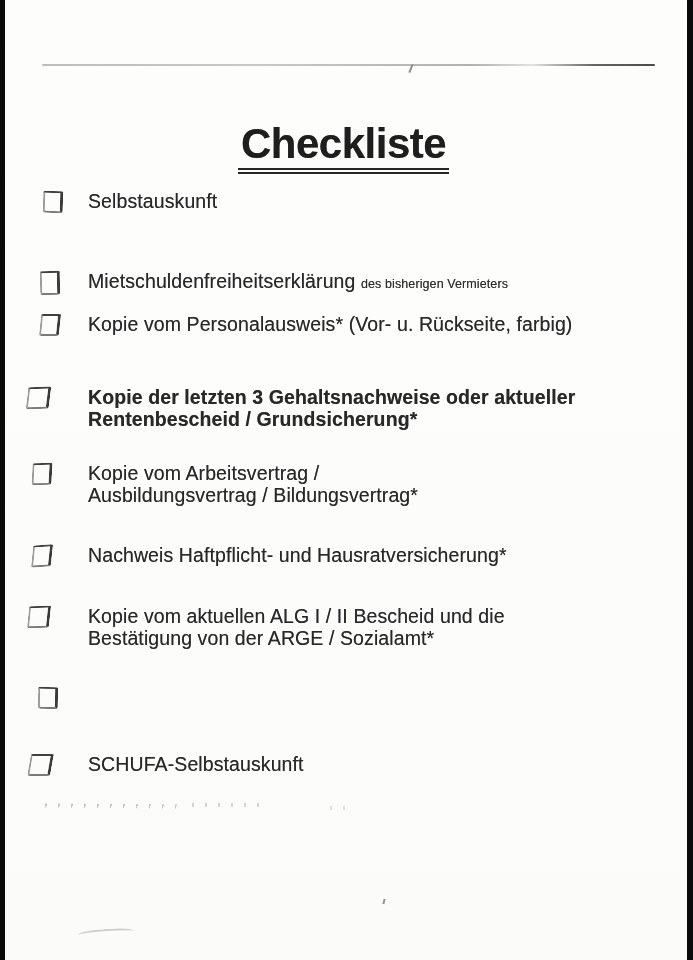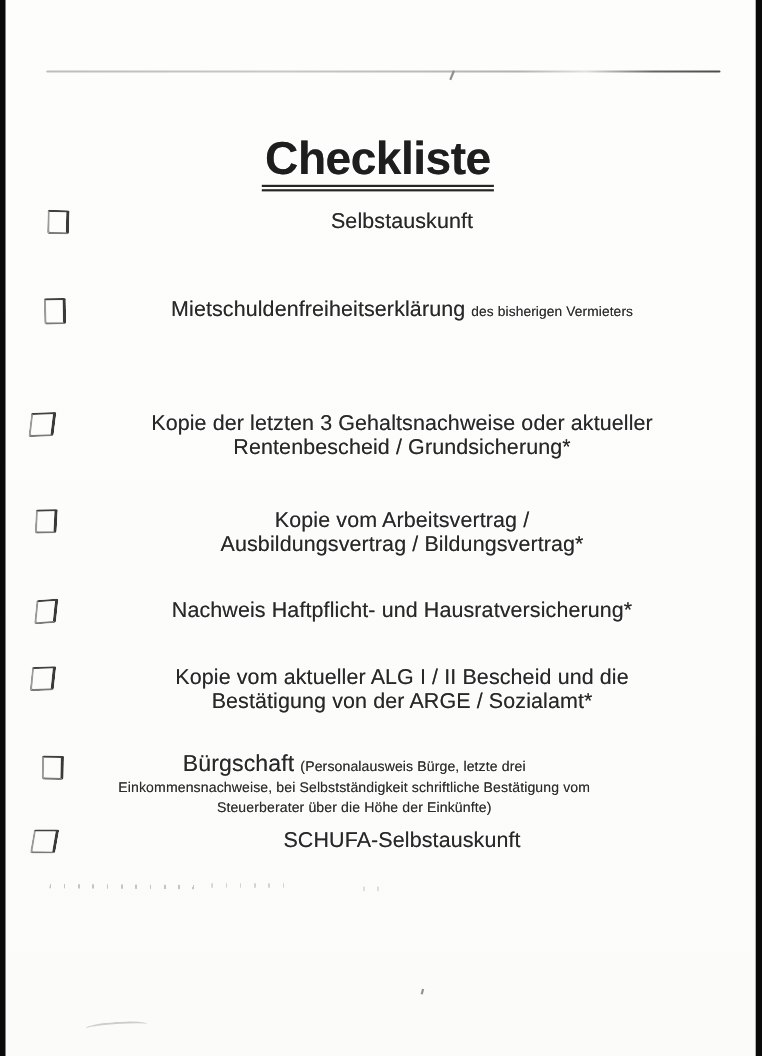--- a/index.html
+++ b/index.html
@@ -27,38 +27,37 @@
   .title-text{
     display:inline-block;font-size:42px;font-weight:700;letter-spacing:-.5px;
     line-height:1;color:#1e1e1e;padding:0 3px 3px 3px;
     border-bottom:6px double #262626;
     text-shadow:0 0 .5px rgba(0,0,0,.55);
   }
   
   .list{position:absolute;left:40px;top:190px;width:585px;height:625px;}
   .row{position:absolute;left:0;width:100%;}
   .item-text{
-    display:block;margin-left:66px;font-size:19.5px;line-height:22px;
+    display:block;margin-left:48px;font-size:19.5px;line-height:22px;
     letter-spacing:.1px;color:#282828;white-space:pre-line;
     text-shadow:0 0 .4px rgba(0,0,0,.5);
-    text-align:center;
   }
   .item-main{font-size:inherit;}
   .item-note{font-size:12.5px;letter-spacing:.1px;color:#2c2c2c;}
   
   .checkbox{
     position:absolute;top:1px;left:0;width:15px;height:18px;
     border:2px solid #5a5a5a;border-top-color:#404040;border-right:3px solid #3a3a3a;
     border-left-color:#9a9a9a;border-bottom-color:#7a7a7a;border-radius:2px 2px 3px 3px;
     background:transparent;
   }
   .row-1{top:0;}   .row-1 .checkbox{left:3px;transform:rotate(1.5deg);}
   .row-2{top:80px;}.row-2 .checkbox{left:0;height:20px;transform:rotate(-1deg);}
   .row-3{top:123px;}.row-3 .checkbox{left:0;transform:skewX(-6deg);}
-  .row-4{top:184px;}.row-4 .checkbox{left:-13px;width:18px;transform:rotate(-2deg) skewX(-9deg);}
+  .row-4{top:196px;font-weight:bold;}.row-4 .checkbox{left:-13px;width:18px;transform:rotate(-2deg) skewX(-9deg);}
   .row-5{top:272px;}.row-5 .checkbox{left:-8px;transform:rotate(-1deg) skewX(-4deg);}
   .row-6{top:354px;}.row-6 .checkbox{left:-8px;transform:rotate(-4deg) skewX(-10deg);}
   .row-7{top:415px;}.row-7 .checkbox{left:-12px;width:17px;transform:rotate(-2deg) skewX(-8deg);}
   .row-8{top:496px;}.row-8 .checkbox{left:-2px;transform:rotate(1deg);}
   .row-9{top:563px;}.row-9 .checkbox{left:-11px;width:18px;transform:skewX(-10deg);}
   
   .row-8 .item-text{max-width:432px;line-height:17.5px;white-space:normal;}
   .row-8 .item-main{font-size:21px;}
   .row-8 .item-note{font-size:12.8px;}
   
@@ -87,47 +86,50 @@
   <div class="row row-1">
     <span class="checkbox"></span>
     <span class="item-text">Selbstauskunft</span>
   </div>
 
   <div class="row row-2">
     <span class="checkbox"></span>
     <span class="item-text"><span class="item-main">Mietschuldenfreiheitserklärung</span> <span class="item-note">des bisherigen Vermieters</span></span>
   </div>
 
+  <div class="row row-3">
+    <span class="checkbox"></span>
+    <span class="item-text">Kopie vom Personalausweis* (Vor- u. Rückseite, farbig)</span>
+  </div>
 
   <div class="row row-4">
     <span class="checkbox"></span>
     <span class="item-text">Kopie der letzten 3 Gehaltsnachweise oder aktueller
 Rentenbescheid / Grundsicherung*</span>
   </div>
 
   <div class="row row-6">
     <span class="checkbox"></span>
     <span class="item-text">Nachweis Haftpflicht- und Hausratversicherung*</span>
   </div>
 
   <div class="row row-5">
     <span class="checkbox"></span>
     <span class="item-text">Kopie vom Arbeitsvertrag /
 Ausbildungsvertrag / Bildungsvertrag*</span>
   </div>
 
   <div class="row row-7">
     <span class="checkbox"></span>
-    <span class="item-text">Kopie vom aktueller ALG I / II Bescheid und die
+    <span class="item-text">Kopie vom aktuellen ALG I / II Bescheid und die
 Bestätigung von der ARGE / Sozialamt*</span>
   </div>
 
   <div class="row row-8">
     <span class="checkbox"></span>
-    <span class="item-text"><span class="item-main">Bürgschaft</span> <span class="item-note">(Personalausweis Bürge, letzte drei Einkommensnachweise, bei Selbstständigkeit schriftliche Bestätigung vom Steuerberater über die Höhe der Einkünfte)</span></span>
   </div>
 
   <div class="row row-9">
     <span class="checkbox"></span>
     <span class="item-text">SCHUFA-Selbstauskunft</span>
   </div>
 </div>
 
   <div class="speckles s1"></div>
   <div class="speckles s2"></div>

